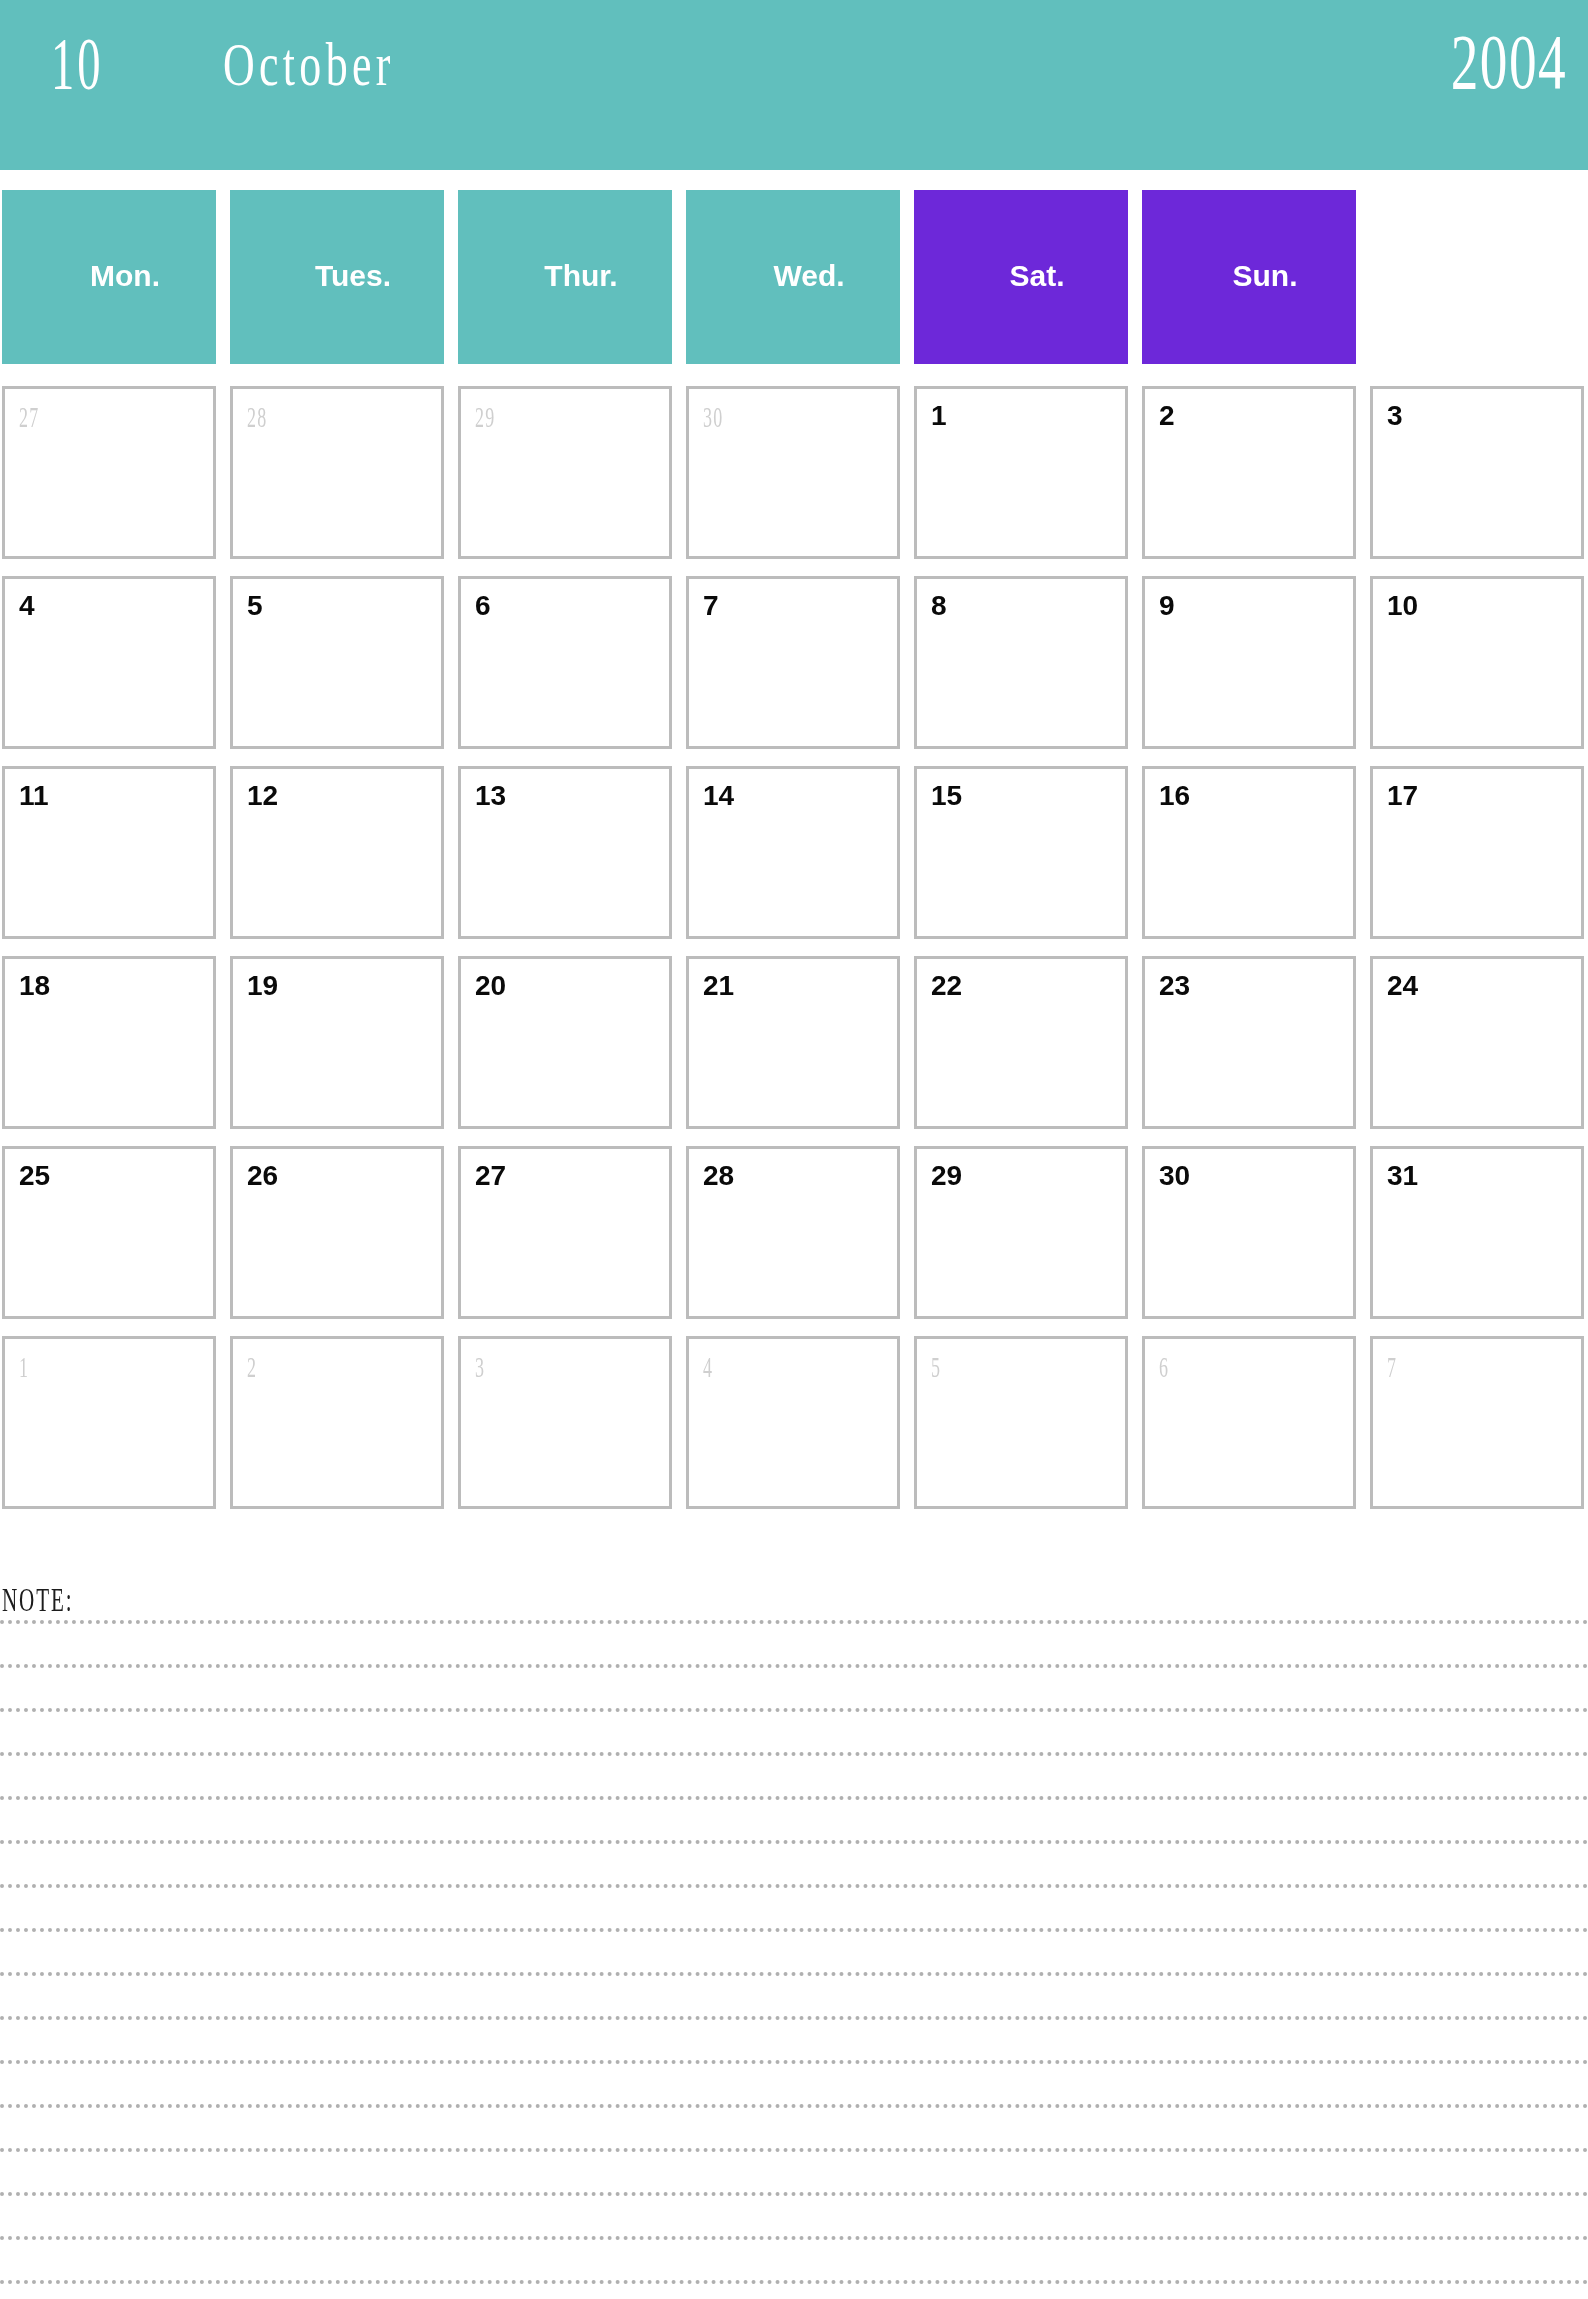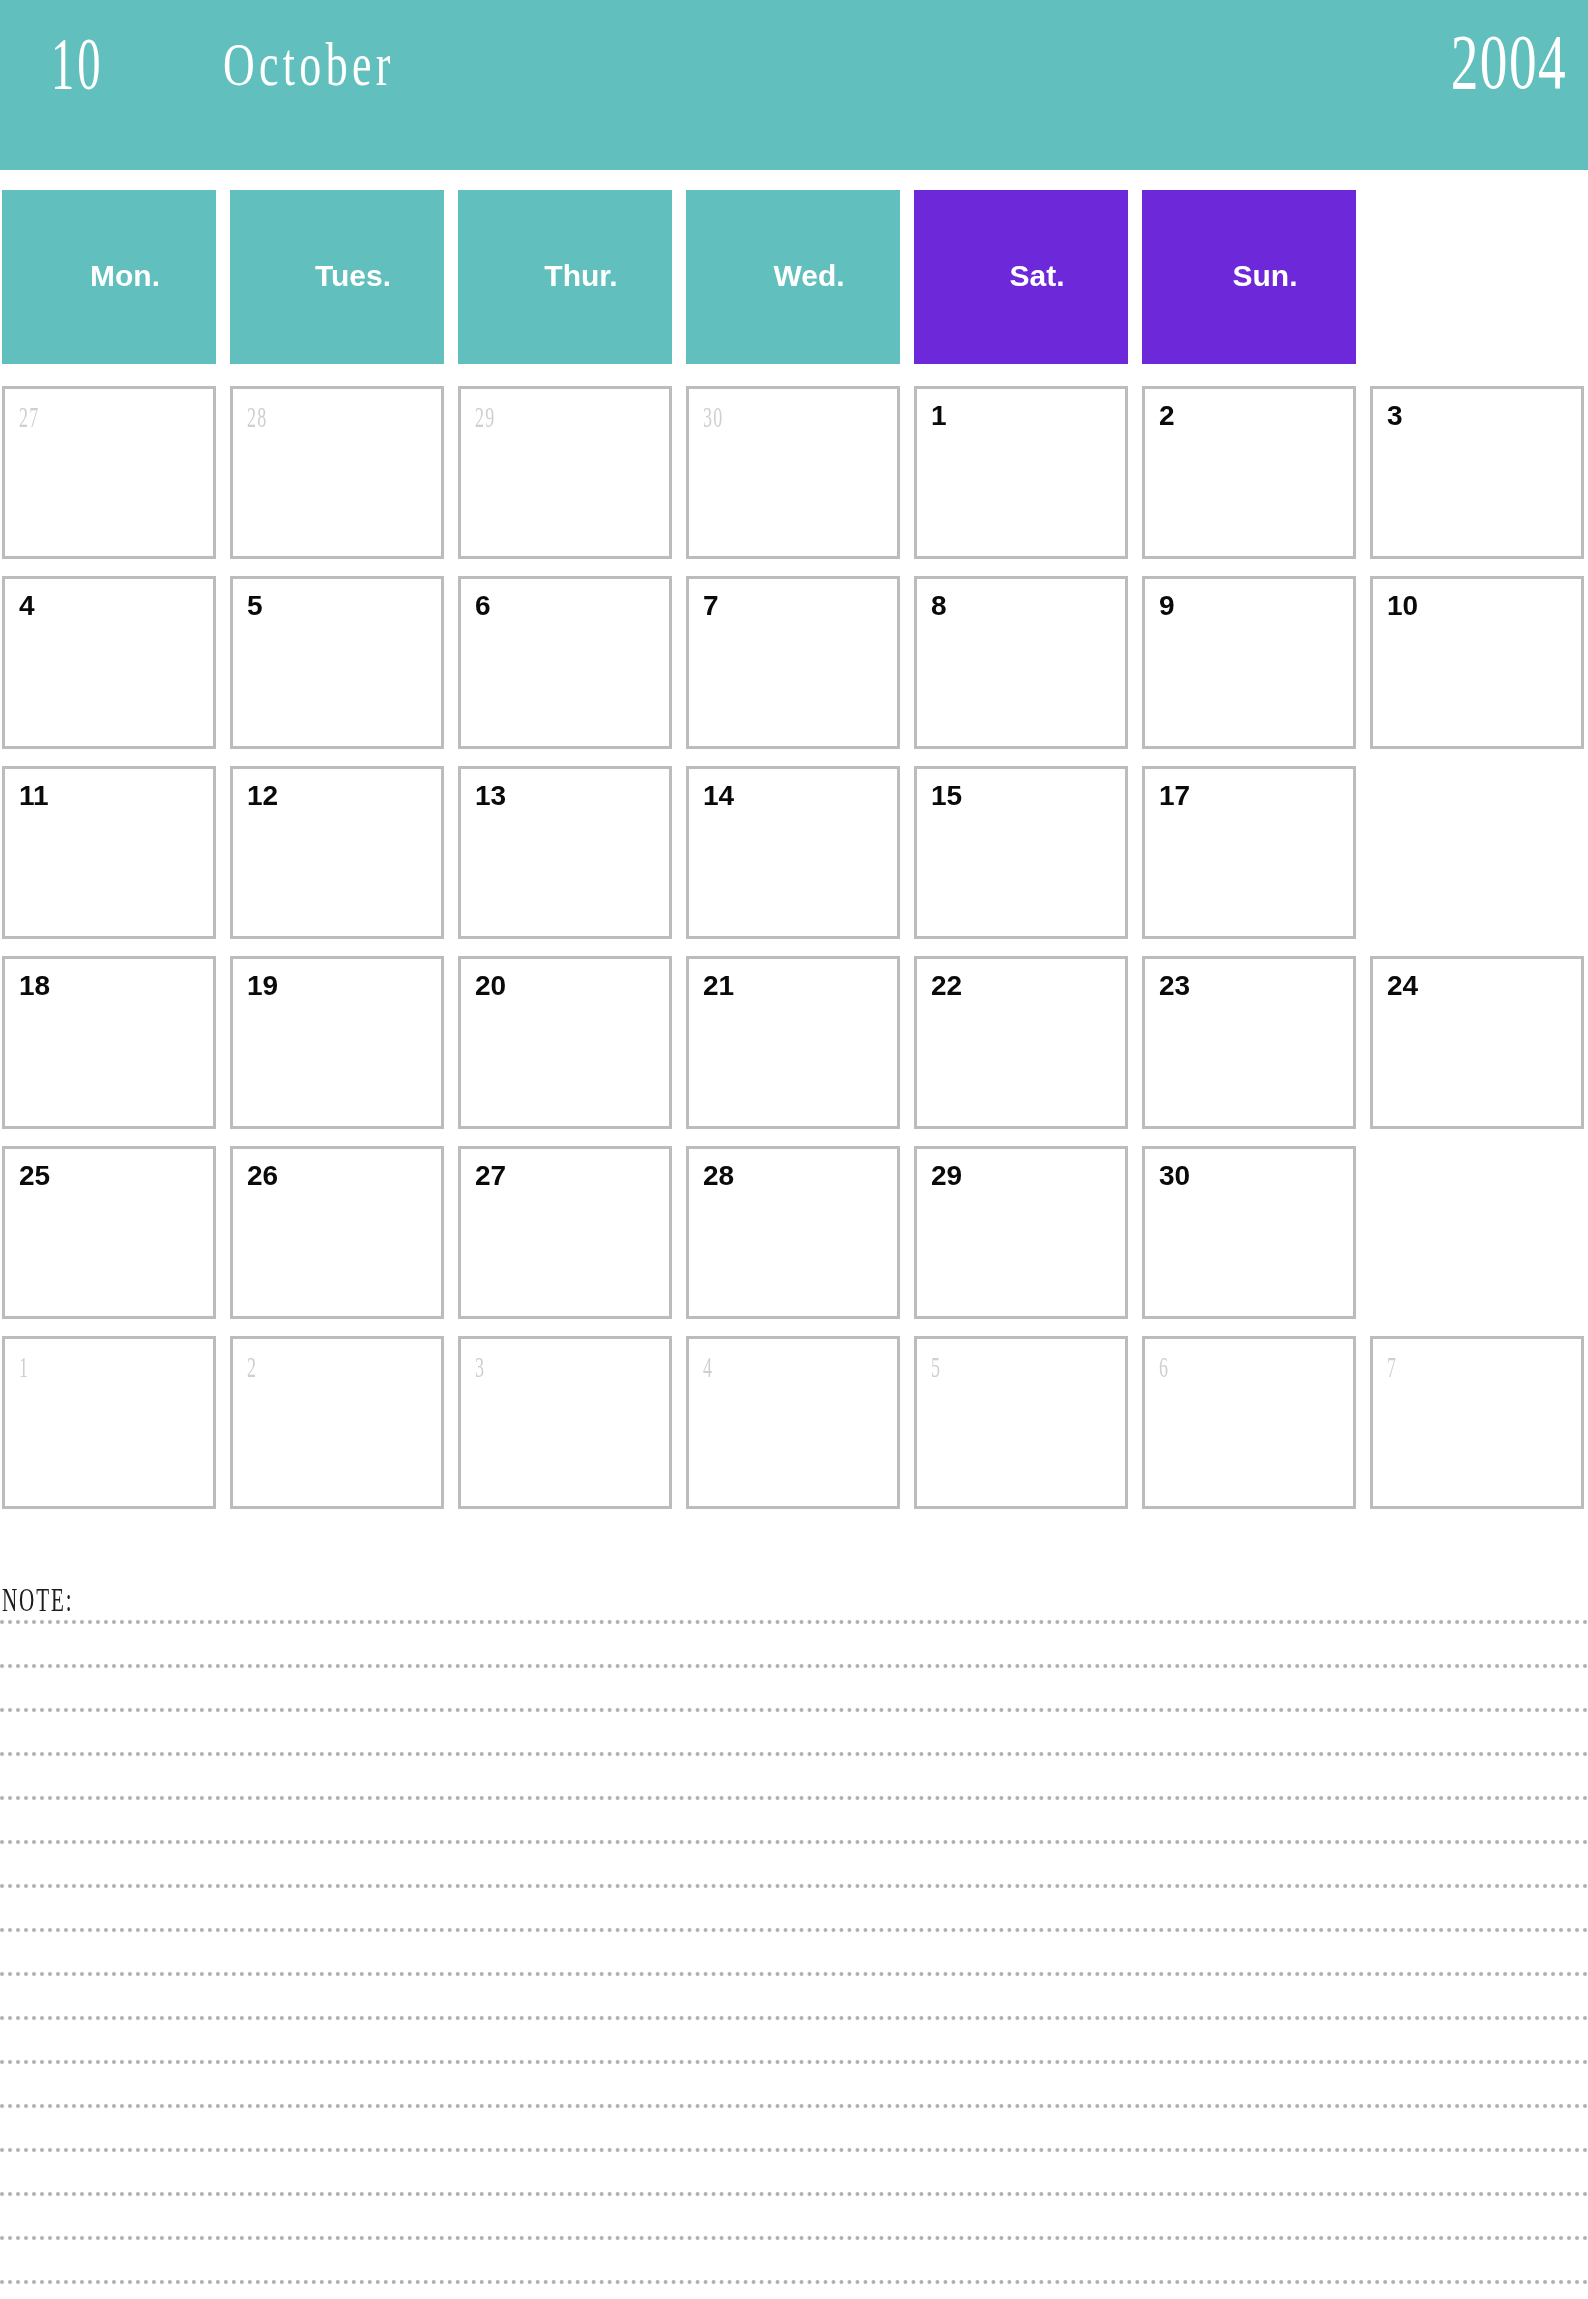--- a/index.html
+++ b/index.html
@@ -270,20 +270,23 @@
       <div class="day-cell">
         <div class="day-num">13</div>
       </div>
       <div class="day-cell">
         <div class="day-num">14</div>
       </div>
       <div class="day-cell">
         <div class="day-num">15</div>
       </div>
       <div class="day-cell">
+        <div class="day-num">16</div>
+      </div>
+      <div class="day-cell">
         <div class="day-num">17</div>
       </div>
     </div>
     <div class="grid-row">
       <div class="day-cell">
         <div class="day-num">18</div>
       </div>
       <div class="day-cell">
         <div class="day-num">19</div>
       </div>
@@ -314,20 +317,23 @@
         <div class="day-num">27</div>
       </div>
       <div class="day-cell">
         <div class="day-num">28</div>
       </div>
       <div class="day-cell">
         <div class="day-num">29</div>
       </div>
       <div class="day-cell">
         <div class="day-num">30</div>
+      </div>
+      <div class="day-cell">
+        <div class="day-num">31</div>
       </div>
     </div>
     <div class="grid-row">
       <div class="day-cell muted">
         <div class="day-num">1</div>
       </div>
       <div class="day-cell muted">
         <div class="day-num">2</div>
       </div>
       <div class="day-cell muted">

